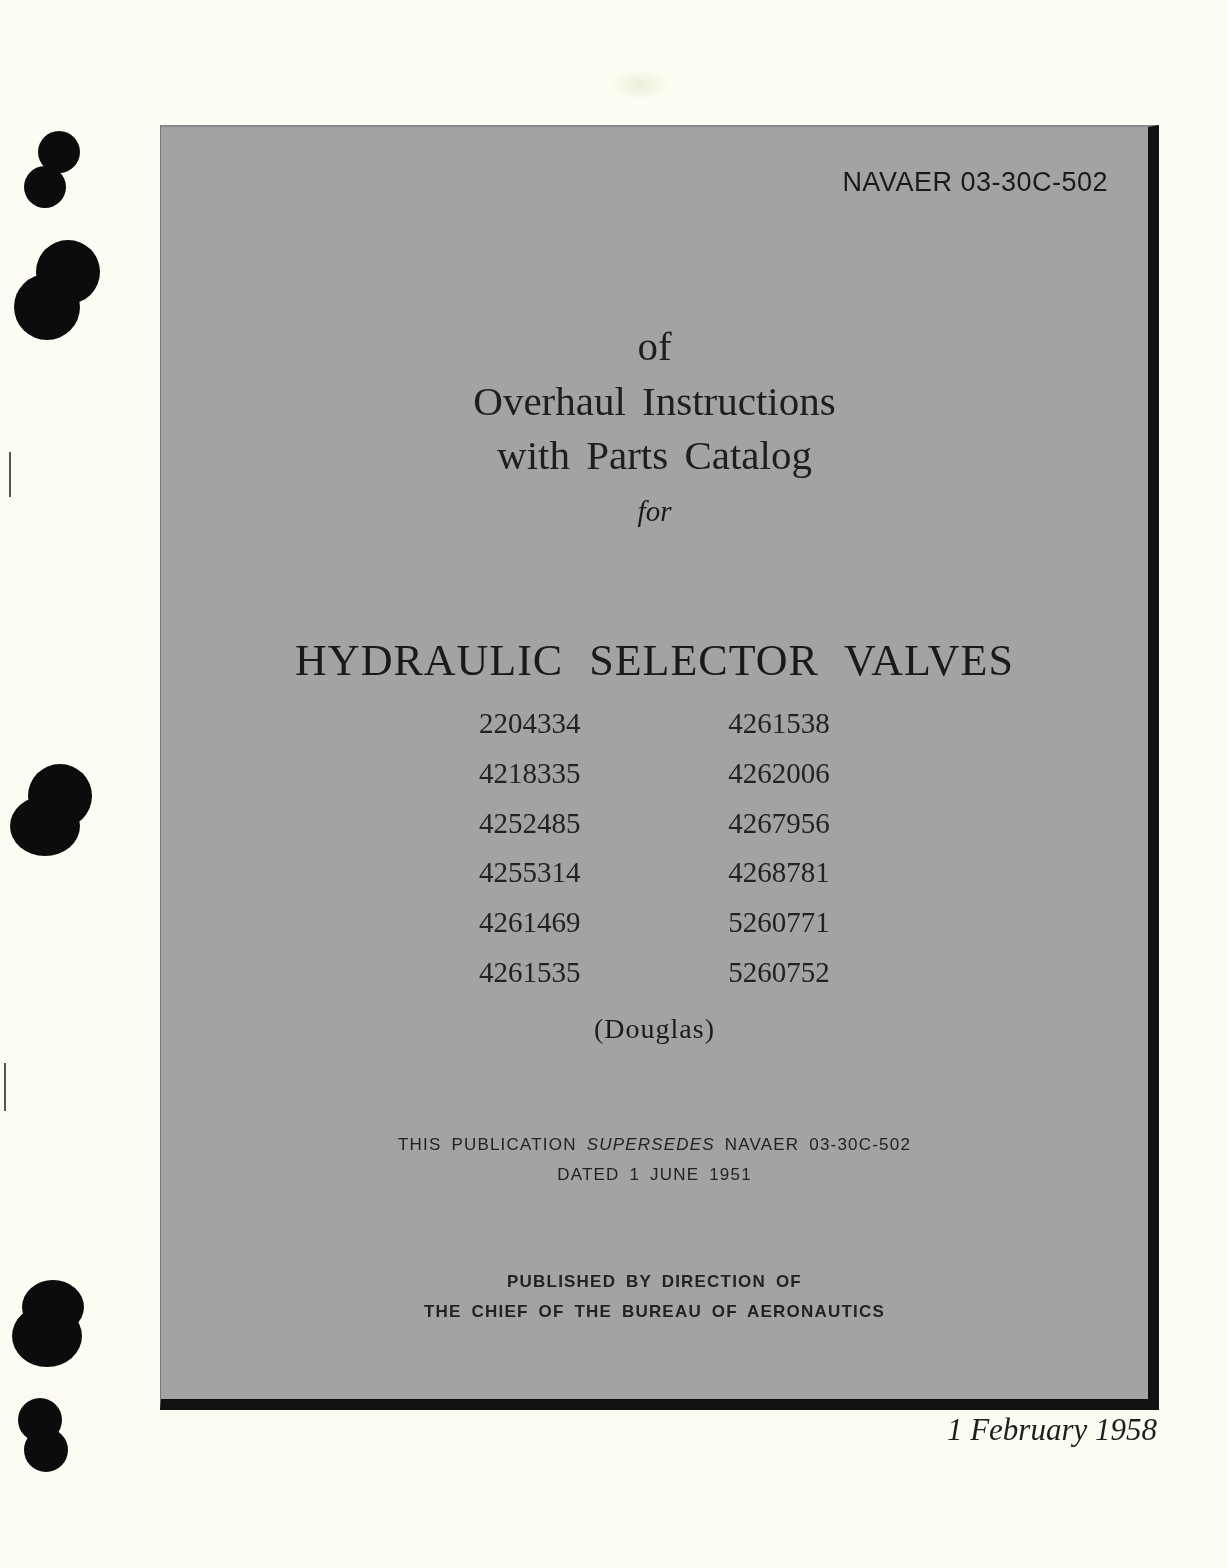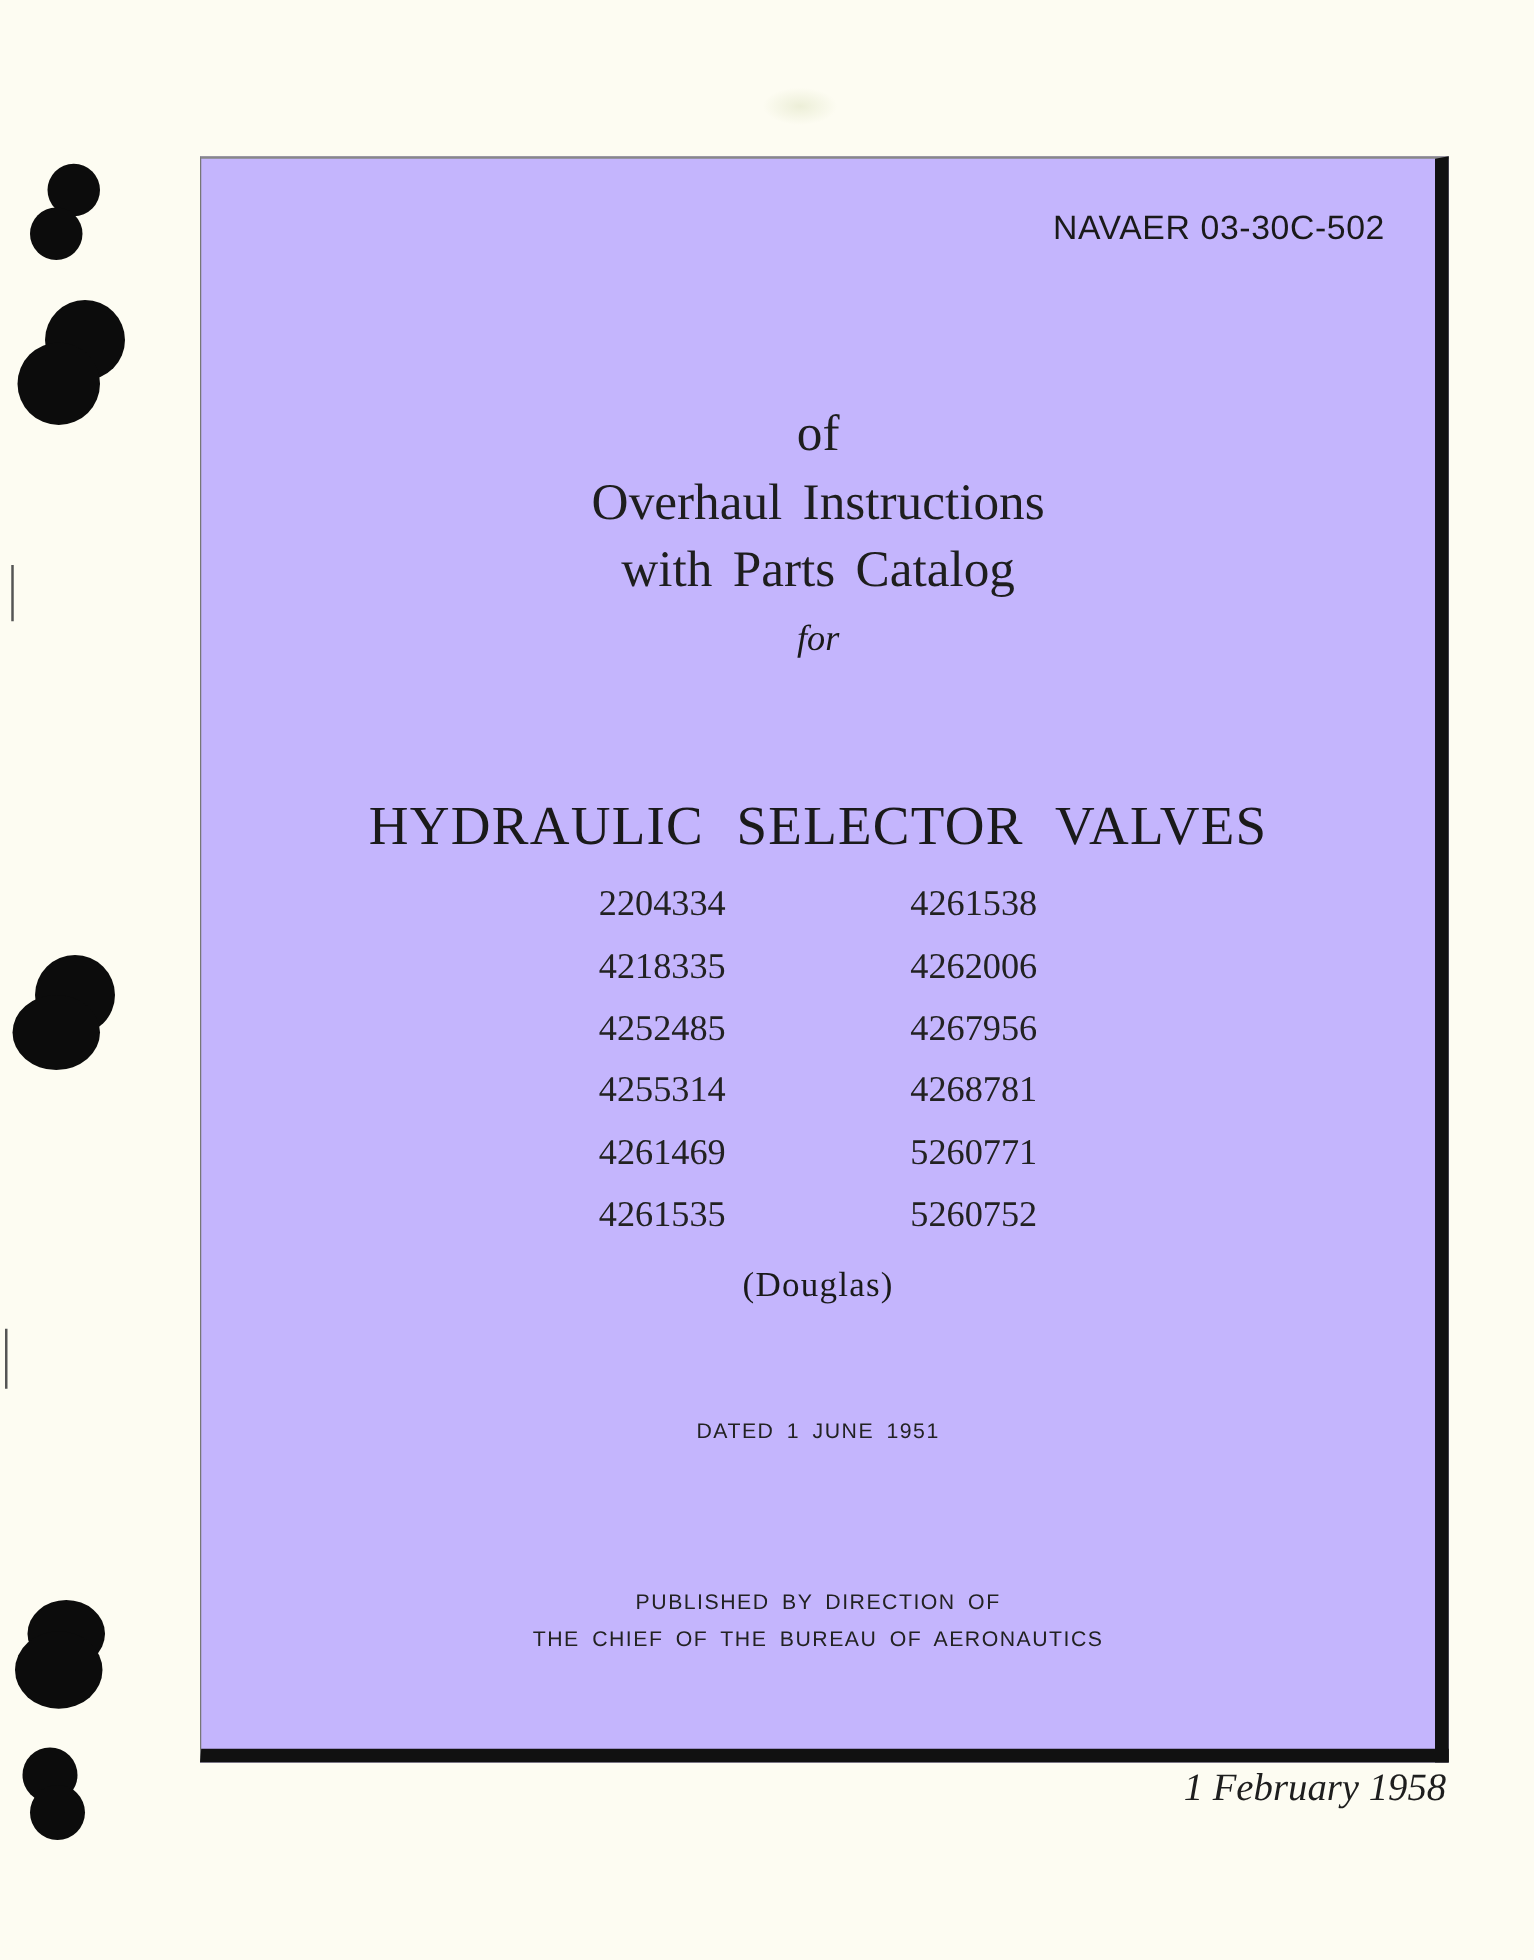--- a/index.html
+++ b/index.html
@@ -17,21 +17,21 @@
             background: radial-gradient(ellipse at center, rgba(220,225,190,0.5), rgba(253,252,242,0) 70%); }
 
   .frame {
     position: absolute;
     left: 160px; top: 125px;
     width: 987px; height: 1272px;
     border-left: 1.5px solid #777;
     border-top: 2px solid #888;
     border-right: 11px solid #111;
     border-bottom: 11px solid #111;
-    background: #c4b5fd;
+    background: #a3a3a3;
   }
   .doc-number {
     position: absolute; right: 40px; top: 40px;
     font-family: "Liberation Sans", "DejaVu Sans", sans-serif;
     font-size: 27px; letter-spacing: 0.5px;
     color: #1a1a1a;
   }
   .title-block {
     position: absolute; left: 0; right: 0; top: 192px;
     text-align: center;
@@ -69,21 +69,21 @@
   }
   .notice {
     position: absolute; left: 0; right: 0;
     text-align: center;
     font-family: "Liberation Sans", "DejaVu Sans", sans-serif;
     font-size: 17px; letter-spacing: 1.2px; word-spacing: 4px;
     line-height: 30px;
     color: #222;
   }
   .notice.supersedes { top: 1003px; }
-  .notice.published { top: 1140px; }
+  .notice.published { top: 1140px; font-weight: bold; }
   .notice .ital { font-style: italic; }
 
   .pub-date {
     position: absolute; right: 70px; top: 1412px;
     font-style: italic; font-size: 31px;
     color: #1e1e1e;
   }
 </style>
 </head>
 <body>
@@ -126,20 +126,25 @@
     <div class="part right">4268781</div>
     <div class="part">4261469</div>
     <div class="part right">5260771</div>
     <div class="part">4261535</div>
     <div class="part right">5260752</div>
   </div>
 
   <div class="manufacturer">(Douglas)</div>
 
   <div class="notice supersedes">
+    <div>
+      <span>THIS PUBLICATION</span>
+      <span class="ital">SUPERSEDES</span>
+      <span>NAVAER 03-30C-502</span>
+    </div>
     <div>DATED 1 JUNE 1951</div>
   </div>
 
   <div class="notice published">
     <div>PUBLISHED BY DIRECTION OF</div>
     <div>THE CHIEF OF THE BUREAU OF AERONAUTICS</div>
   </div>
 </div>
 
 <div class="pub-date">1 February 1958</div>

